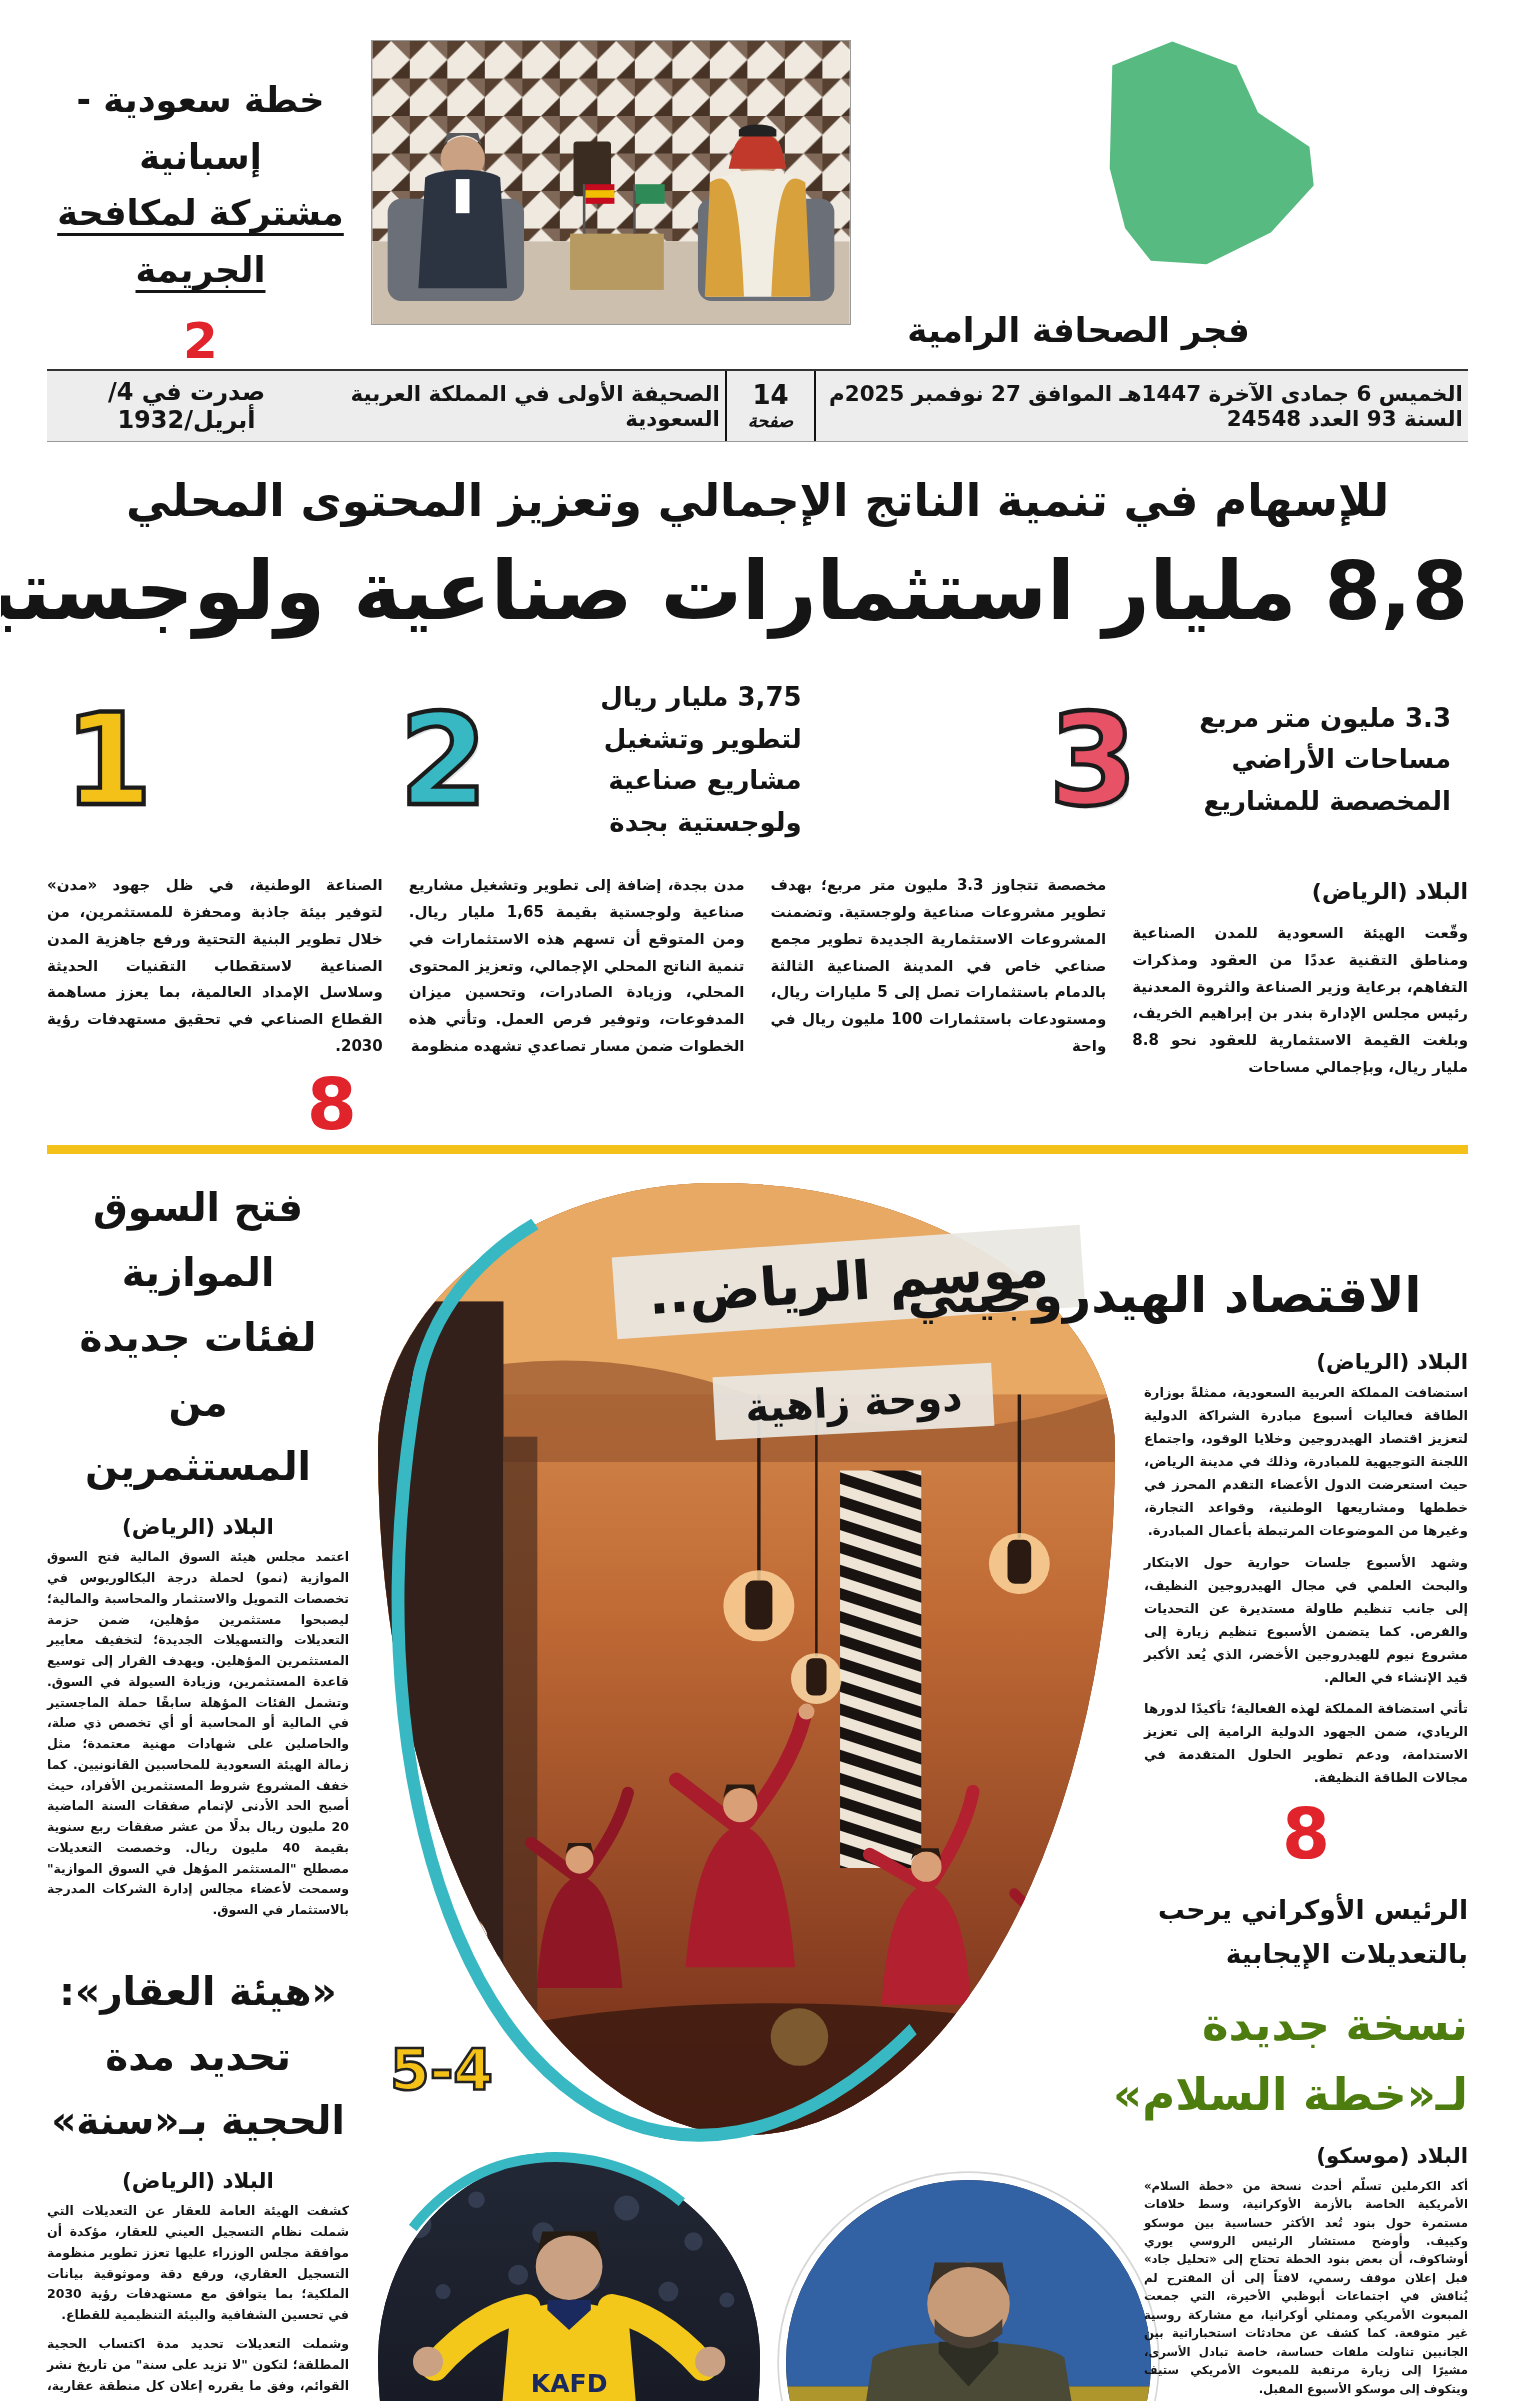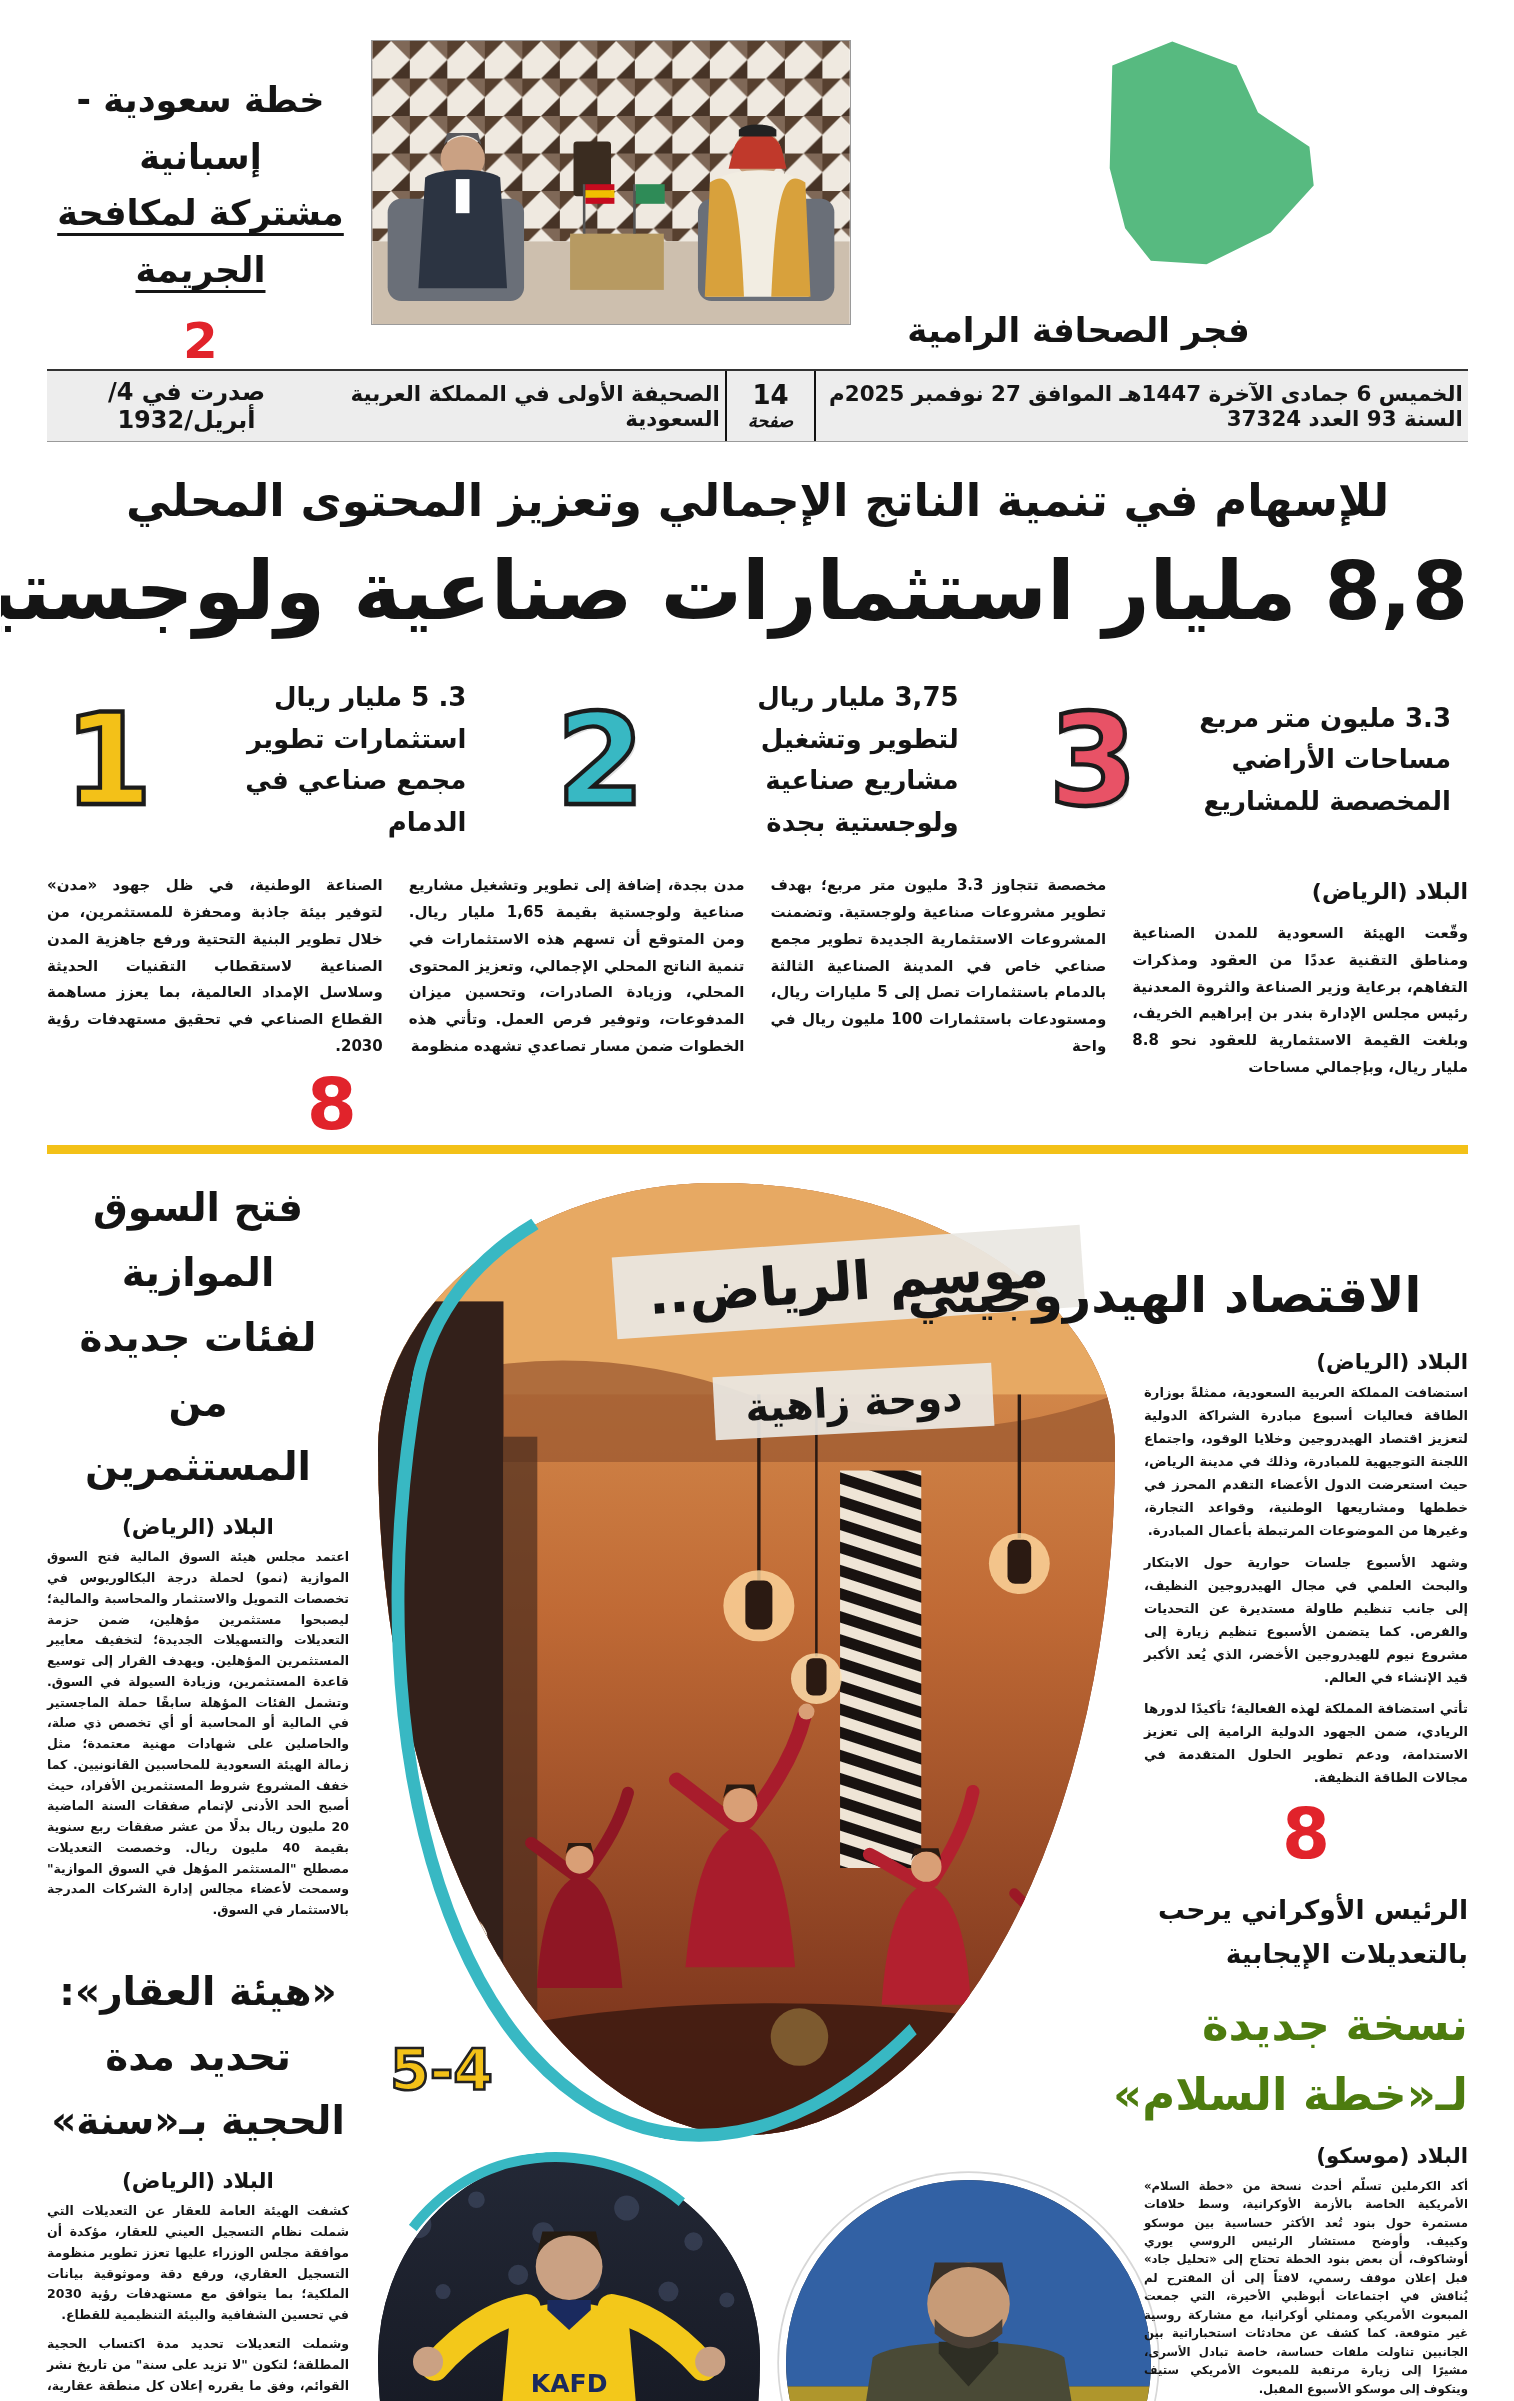--- a/index.html
+++ b/index.html
@@ -167,37 +167,36 @@
     <div class="top-story">
       <div class="top-story-title">
         <span>خطة سعودية - إسبانية</span><br>
         <span class="u">مشتركة لمكافحة الجريمة</span>
       </div>
       <div class="pagenum">2</div>
     </div>
   </header>
 
   <div class="date-strip">
-    <div class="ds-date">الخميس 6 جمادى الآخرة 1447هـ الموافق 27 نوفمبر 2025م السنة 93 العدد 37324</div>
+    <div class="ds-date">الخميس 6 جمادى الآخرة 1447هـ الموافق 27 نوفمبر 2025م السنة 93 العدد 24548</div>
     <div class="ds-pages">
       <span class="n">14</span>
       <span class="l">صفحة</span>
     </div>
     <div class="ds-motto">الصحيفة الأولى في المملكة العربية السعودية</div>
     <div class="ds-founded">صدرت في 4/أبريل/1932</div>
   </div>
 
   <section class="lead">
     <div class="lead-kicker">للإسهام في تنمية الناتج الإجمالي وتعزيز المحتوى المحلي</div>
     <h1 class="lead-headline">8,8 مليار استثمارات صناعية ولوجستية</h1>
 
     <div class="highlights">
       <div class="highlight">
         <div class="hl-num" style="color: rgb(243, 193, 24);">1</div>
-        <div class="hl-text">3. 5 مليار ريال استثمارات تطوير مجمع صناعي في الدمام</div>
       </div>
       <div class="highlight">
         <div class="hl-num" style="color: rgb(56, 184, 195);">2</div>
         <div class="hl-text">3,75 مليار ريال لتطوير وتشغيل مشاريع صناعية ولوجستية بجدة</div>
       </div>
       <div class="highlight">
         <div class="hl-num" style="color: rgb(232, 82, 102);">3</div>
         <div class="hl-text">3.3 مليون متر مربع مساحات الأراضي المخصصة للمشاريع</div>
       </div>
     </div>

